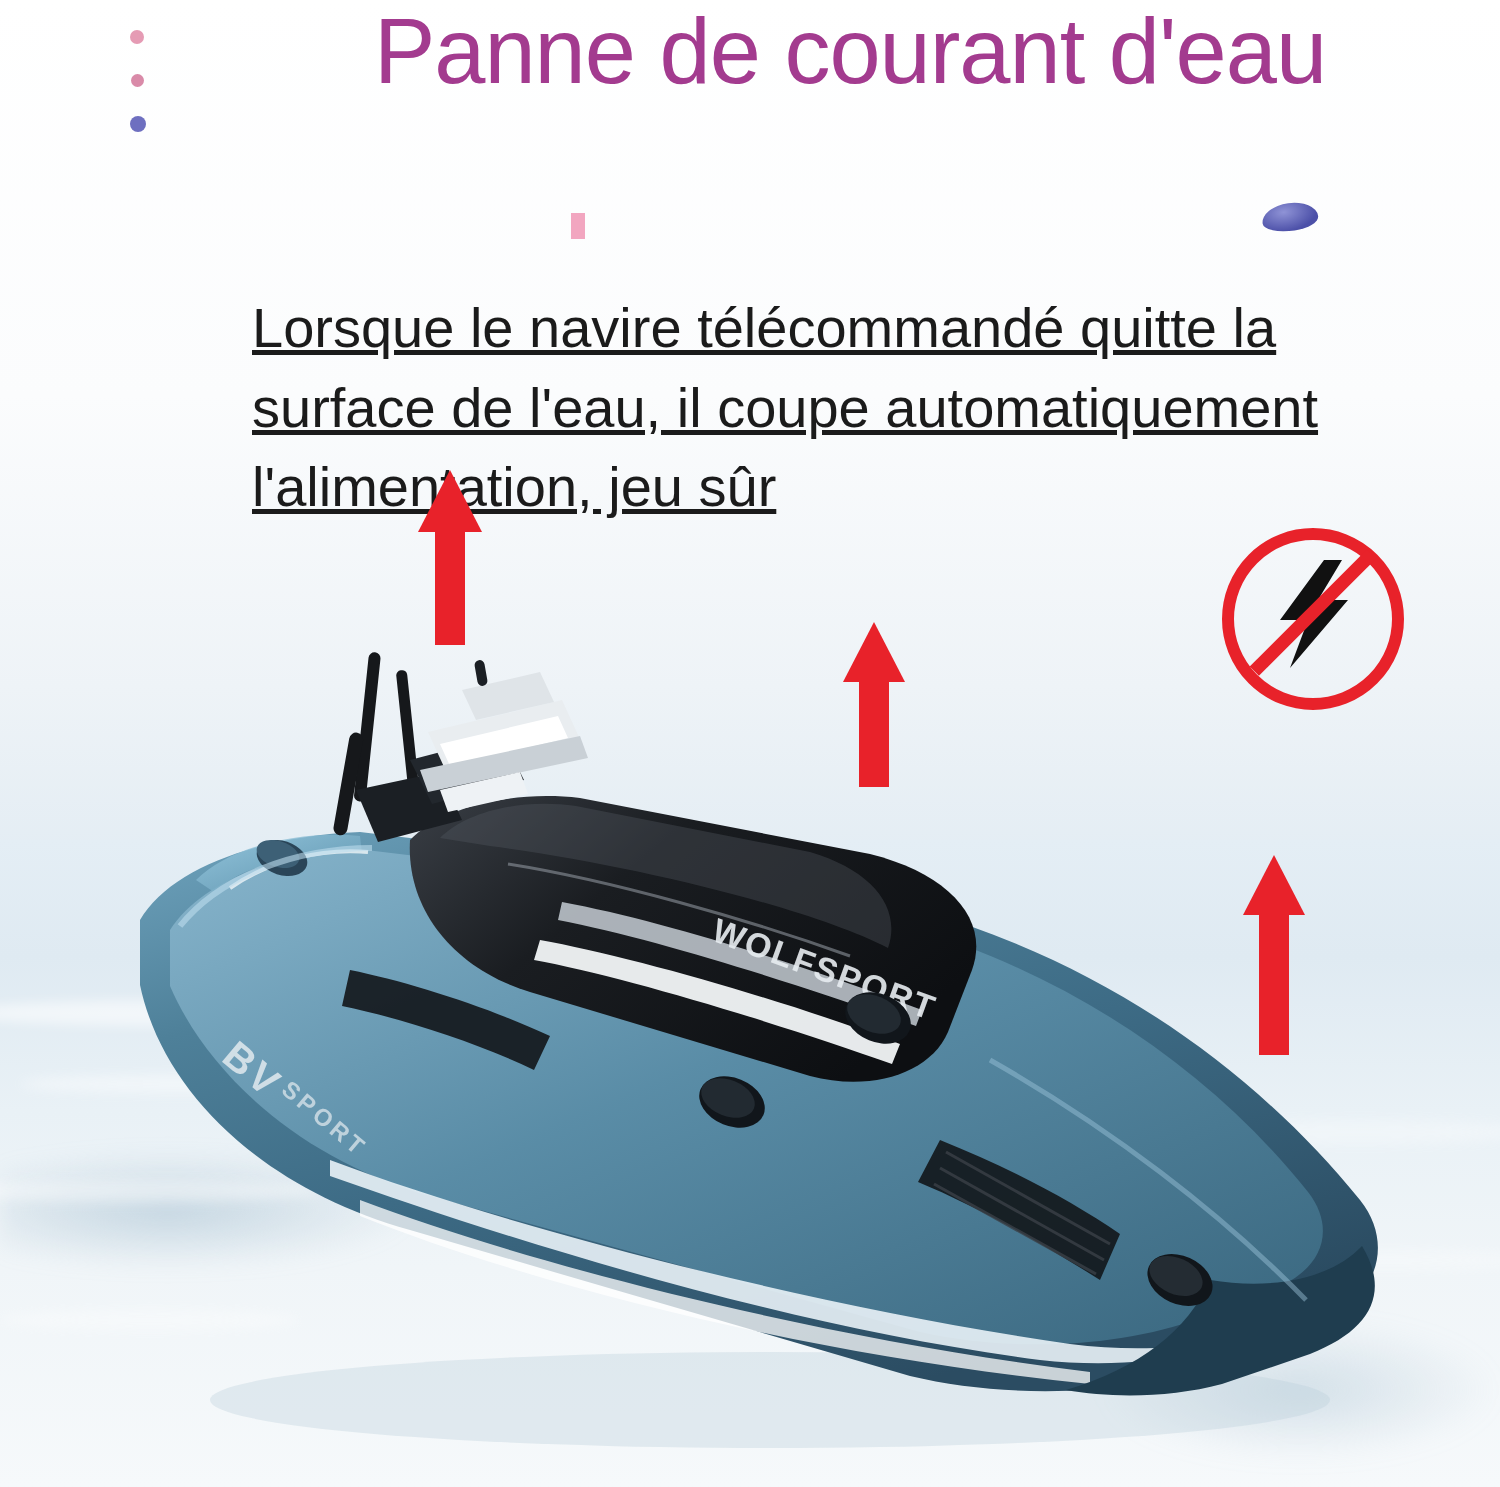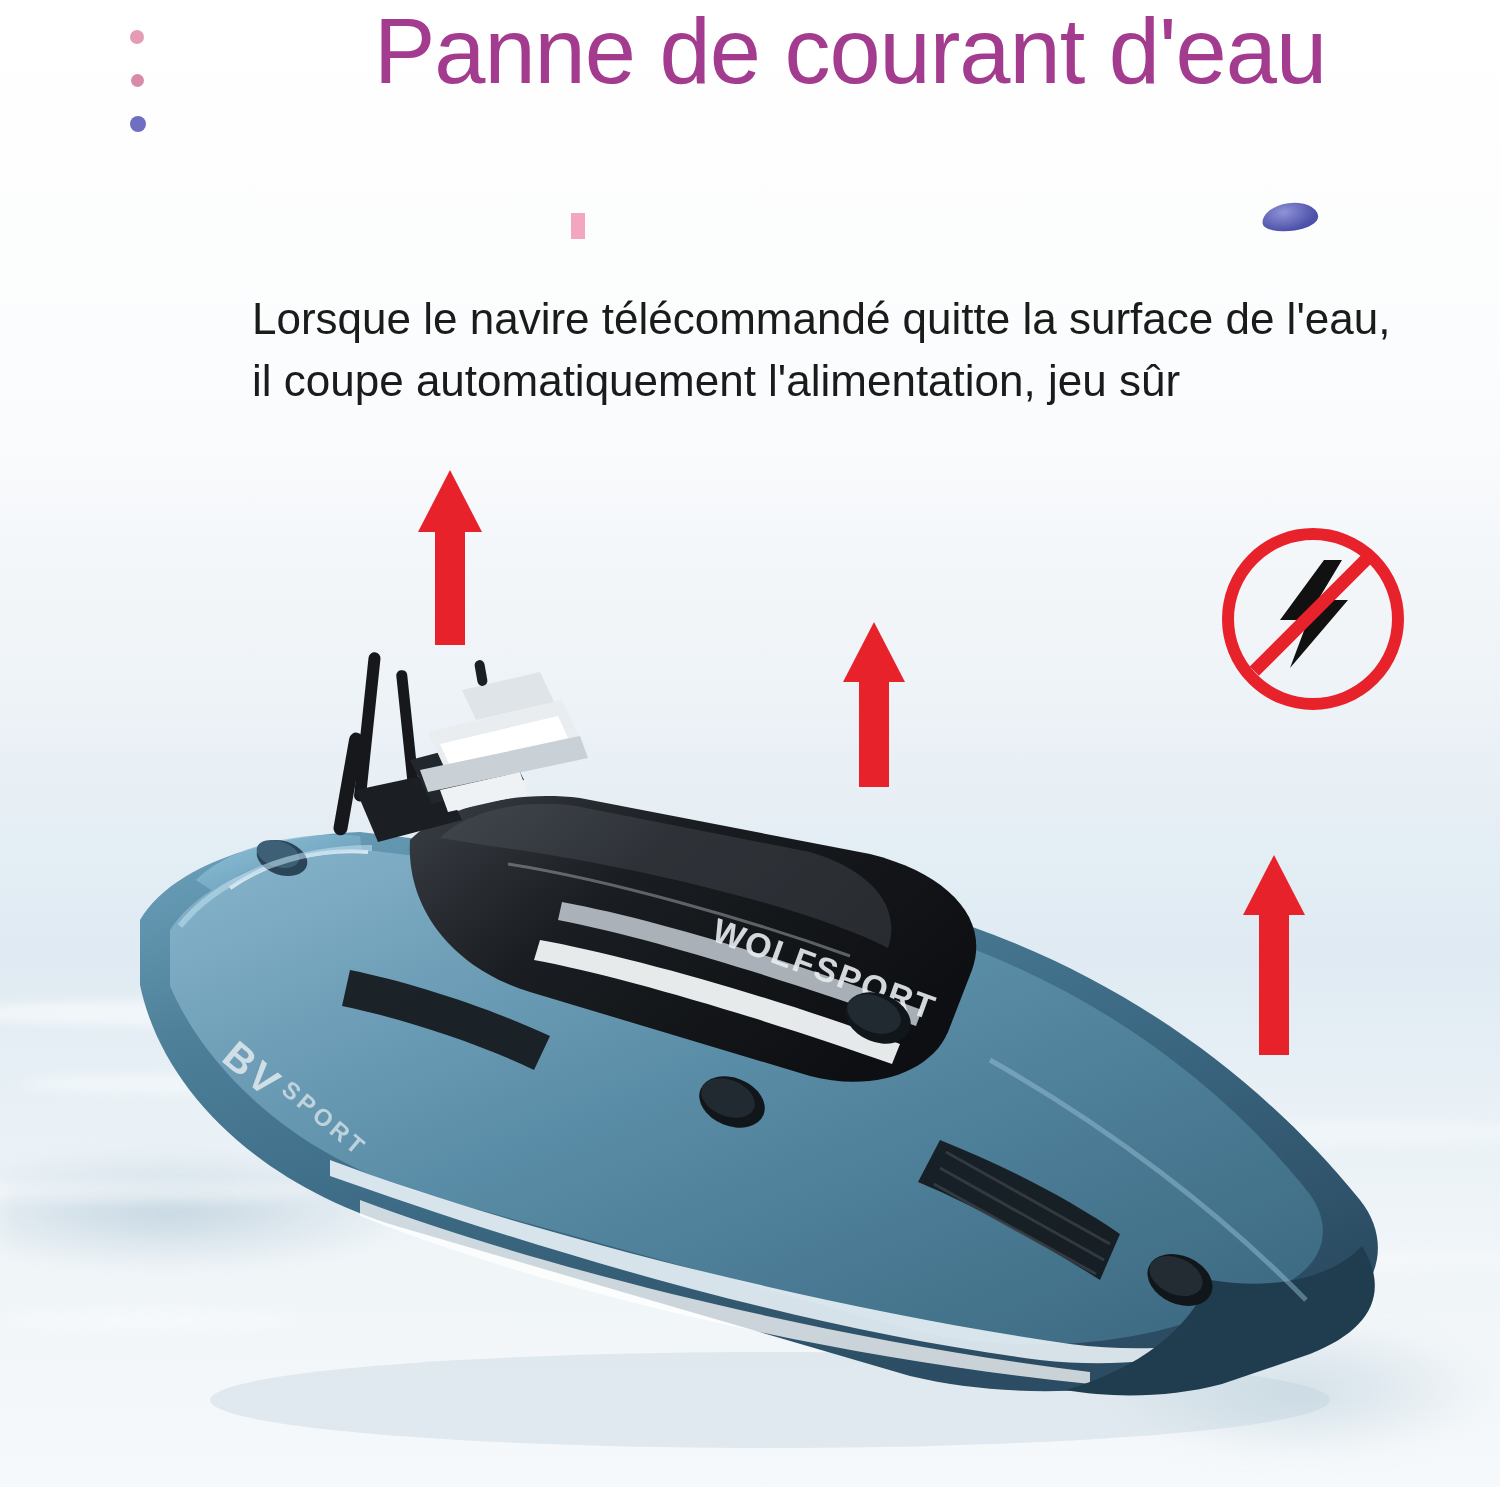--- a/index.html
+++ b/index.html
@@ -96,23 +96,24 @@
     color: #a33b8f;
     letter-spacing: -1px;
   }
 
   
   .paragraph {
     position: absolute;
     left: 252px;
     top: 288px;
     width: 1150px;
-    font-size: 44px;
+    font-size: 56px;
     line-height: 1.42;
     color: #1b1b1b;
+    text-decoration: underline;
   }
 
   
   .arrow {
     position: absolute;
   }
   .arrow .shaft {
     position: absolute;
     background: #e8222a;
   }

